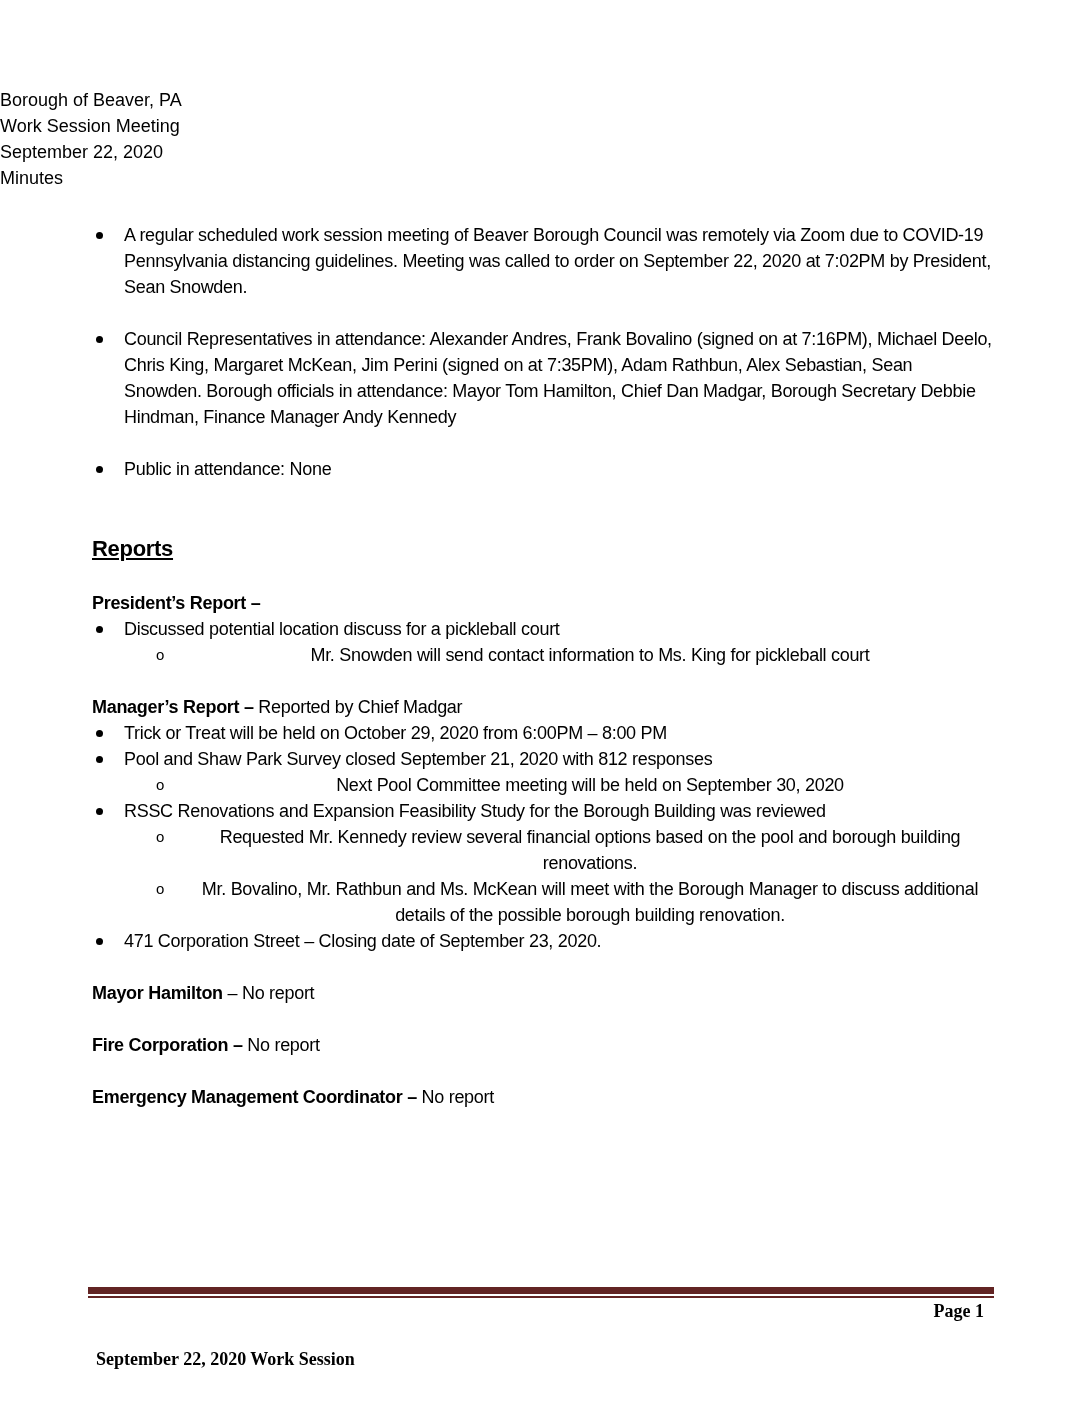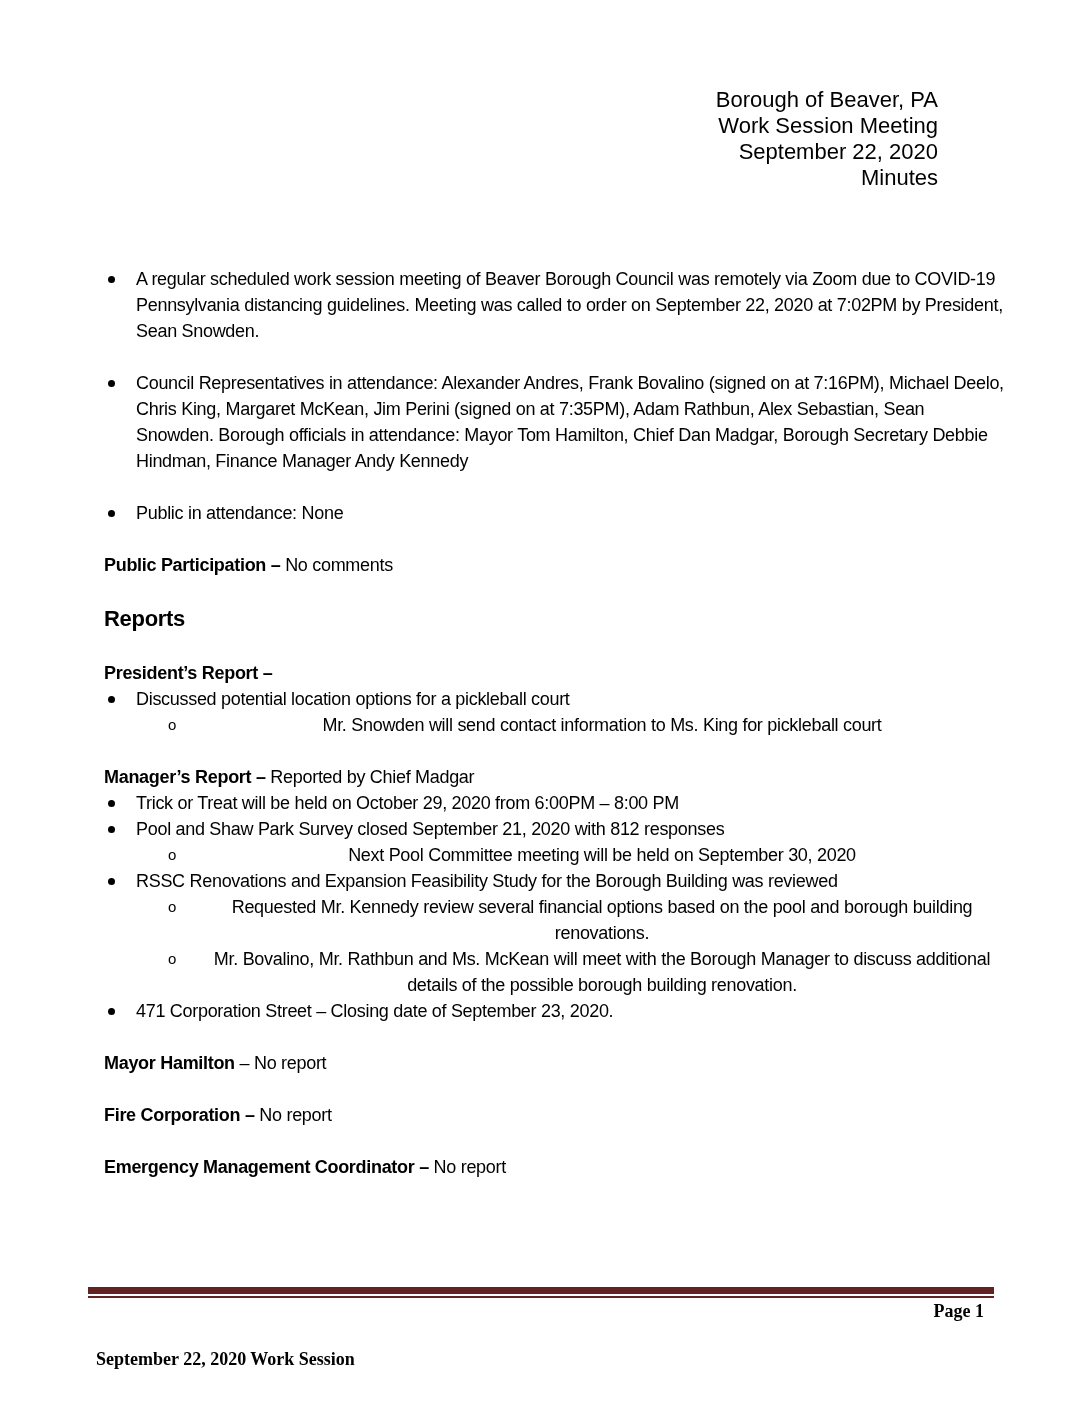--- a/index.html
+++ b/index.html
@@ -1,30 +1,30 @@
 <!DOCTYPE html>
 <html><head>
 <meta charset="utf-8">
 <style>
   html, body { margin: 0; padding: 0; background: #ffffff; }
   body { width: 1088px; height: 1408px; position: relative; overflow: hidden;
          font-family: "Liberation Sans", sans-serif; color: #000; }
   .page { position: absolute; left: 0; top: 0; width: 1088px; height: 1408px; }
-  .header { position: absolute; top: 87px; left: 0; width: 938px; text-align: right;
-            font-size: 22px; line-height: 26px; }
-  .content { position: absolute; left: 104px; top: 222px; width: 900px;
-             font-size: 18px; line-height: 26px; letter-spacing: -0.3px; margin-top: 44px; }
+  .header { position: absolute; top: 87px; left: 0; width: 938px; text-align: left;
+            font-size: 18px; line-height: 26px; }
+  .content { position: absolute; left: 92px; top: 222px; width: 900px;
+             font-size: 18px; line-height: 26px; letter-spacing: -0.3px; }
   .bl { position: relative; padding-left: 32px; }
   .bl::before { content: ""; position: absolute; left: 4px; top: 10px; width: 7px; height: 7px;
                 border-radius: 50%; background: #000; }
   .sub { position: relative; padding-left: 96px; text-align: center; }
   .sub::before { content: "o"; position: absolute; left: 64px; top: 0; font-size: 15px; }
   .gap { height: 26px; }
   .b { font-weight: bold; }
-  .reports { font-size: 22px; font-weight: bold; line-height: 30px; }
+  .reports { font-size: 22px; font-weight: bold; text-decoration: underline; line-height: 30px; }
   .footer-rule-thick { position: absolute; left: 88px; top: 1287px; width: 906px; height: 7px; background: #622423; }
   .footer-rule-thin { position: absolute; left: 88px; top: 1296px; width: 906px; height: 2px; background: #622423; }
   .footer { position: absolute; left: 96px; top: 1299px; width: 896px; font-family: "Liberation Serif", serif;
             font-weight: bold; font-size: 18px; line-height: 24px; }
   .footer .left { position: absolute; left: 0; top: 0; margin-top: 48px; }
   .footer .right { position: absolute; right: 8px; top: 0; }
 </style>
 </head>
 <body>
 
@@ -37,28 +37,27 @@
   </div>
 
   <div class="content">
     <div class="bl">A regular scheduled work session meeting of Beaver Borough Council was remotely via Zoom due to COVID-19 Pennsylvania distancing guidelines.   Meeting was called to order on September 22, 2020 at 7:02PM by President, Sean Snowden.</div>
     <div class="gap"></div>
     <div class="bl">Council Representatives in attendance: Alexander Andres, Frank Bovalino (signed on at 7:16PM), Michael Deelo, Chris King, Margaret McKean, Jim Perini (signed on at 7:35PM), Adam Rathbun, Alex Sebastian, Sean Snowden.  Borough officials in attendance:  Mayor Tom Hamilton, Chief Dan Madgar, Borough Secretary Debbie Hindman, Finance Manager Andy Kennedy</div>
     <div class="gap"></div>
     <div class="bl">Public in attendance: None</div>
     <div class="gap"></div>
 
-    <div><span class="b">Public Participation –</span><span> No comments</span></div>
     <div class="gap"></div>
 
     <div class="reports">Reports</div>
     <div class="gap"></div>
 
     <div class="b">President’s Report –</div>
-    <div class="bl">Discussed potential location options for a pickleball court</div>
+    <div class="bl">Discussed potential location discuss for a pickleball court</div>
     <div class="sub">Mr. Snowden will send contact information to Ms. King for pickleball court</div>
     <div class="gap"></div>
 
     <div><span class="b">Manager’s Report –</span><span> Reported by Chief Madgar</span></div>
     <div class="bl">Trick or Treat will be held on October 29, 2020 from 6:00PM – 8:00 PM</div>
     <div class="bl">Pool and Shaw Park Survey closed September 21, 2020 with 812 responses</div>
     <div class="sub">Next Pool Committee meeting will be held on September 30, 2020</div>
     <div class="bl">RSSC Renovations and Expansion Feasibility Study for the Borough Building was reviewed</div>
     <div class="sub">Requested Mr. Kennedy review several financial options based on the pool and borough building renovations.</div>
     <div class="sub">Mr. Bovalino, Mr. Rathbun and Ms. McKean will meet with the Borough Manager to discuss additional details of the possible borough building renovation.</div>

